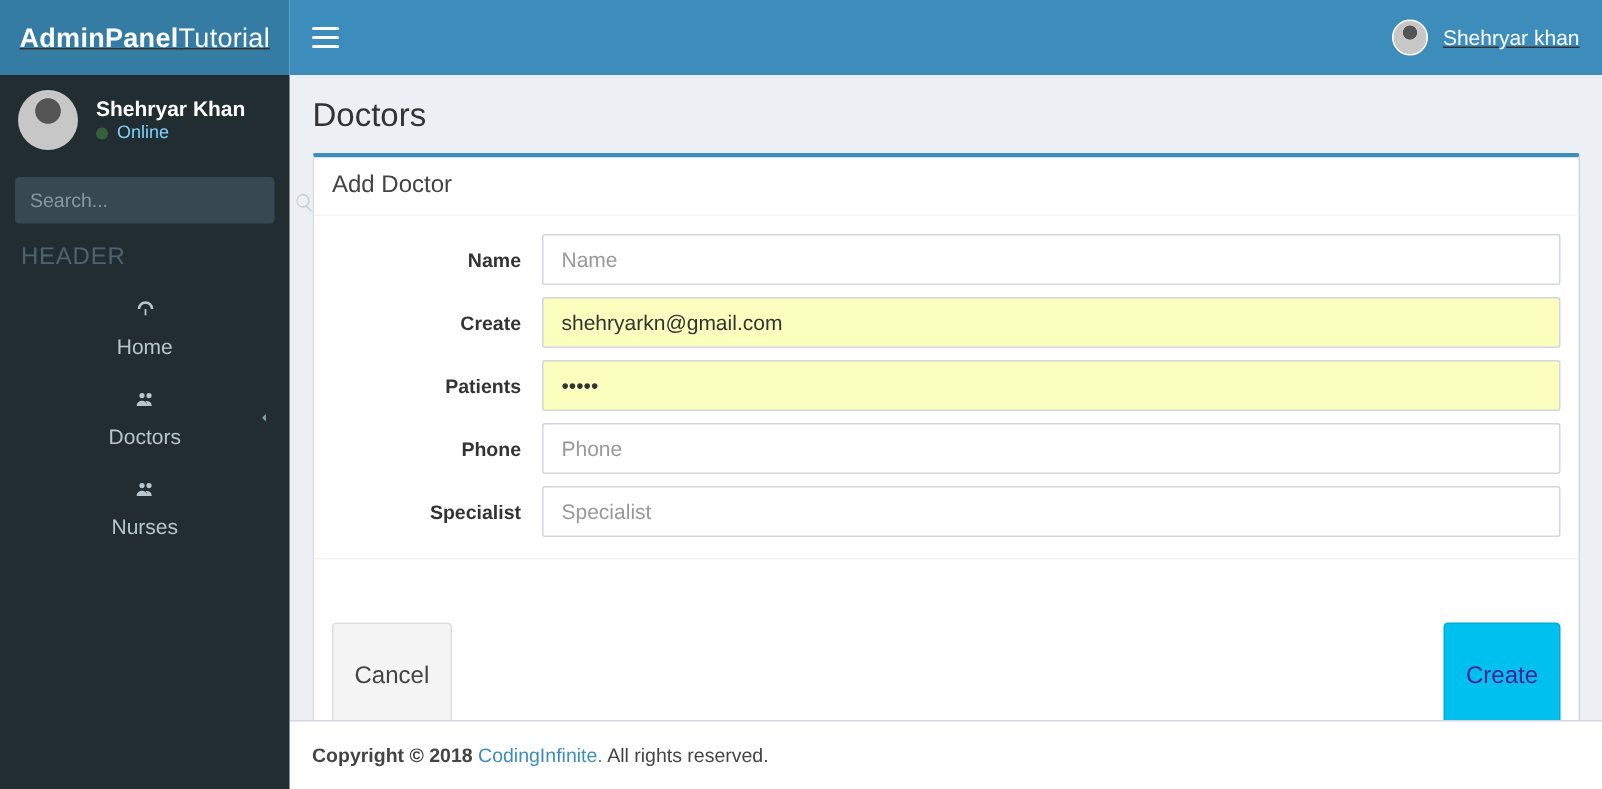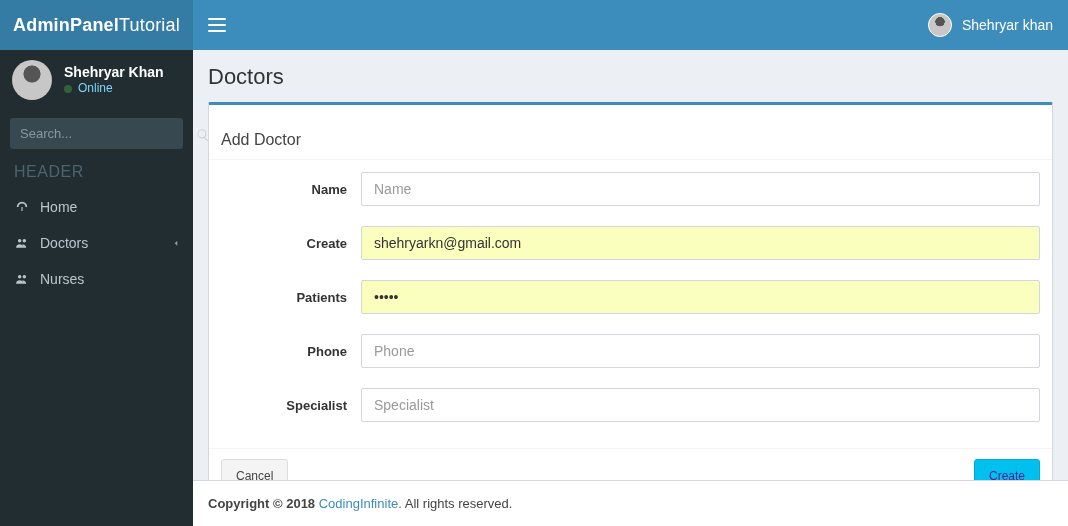--- a/index.html
+++ b/index.html
@@ -13,20 +13,21 @@
     height: 526px;
     overflow: hidden;
     position: relative;
   }
 
   
   .topbar {
     height: 50px;
     display: flex;
     align-items: stretch;
+    text-decoration: underline;
   }
   .logo {
     width: 193px;
     background: #357ca5;
     color: #fff;
     display: flex;
     align-items: center;
     justify-content: center;
     font-size: 18px;
     font-weight: 300;
@@ -129,20 +130,21 @@
   .menu { list-style: none; }
   .menu li {
     display: flex;
     align-items: center;
     padding: 10px 14px;
     gap: 10px;
     color: #b8c7ce;
     cursor: pointer;
     position: relative;
     font-size: 14px;
+    flex-direction: column;
   }
   .menu-icon { width: 16px; display: inline-flex; justify-content: center; }
   .menu-chevron {
     position: absolute;
     right: 12px;
     top: 50%;
     transform: translateY(-50%);
     font-size: 10px;
     color: #8aa4af;
   }
@@ -176,36 +178,35 @@
     border: 1px solid #d2d6de;
     border-top: 3px solid #3c8dbc;
     border-radius: 2px;
     margin-top: 2px;
   }
   .panel-heading {
     padding: 10px 12px;
     border-bottom: 1px solid #f4f4f4;
     font-size: 16px;
     color: #444;
-    margin-top: 16px;
   }
   .panel-body {
     padding: 12px 12px 6px 12px;
   }
   .panel-footer {
     border-top: 1px solid #f4f4f4;
     padding: 10px 12px;
     display: flex;
     justify-content: space-between;
   }
 
   .form-row {
     display: flex;
     align-items: center;
-    margin-bottom: 20px;
+    margin-bottom: 8px;
   }
   .form-label {
     width: 140px;
     text-align: right;
     padding-right: 14px;
     font-weight: 600;
     color: #333;
     font-size: 13px;
   }
   .form-control {
@@ -217,26 +218,27 @@
     font-size: 14px;
     color: #555;
     background: #fff;
     outline: none;
   }
   .form-control::placeholder { color: #999; }
   .autofilled { background: #faffbd; color: #333; }
 
   .btn {
     display: inline-block;
-    padding: 9px 14px;
+    padding: 25px 14px;
     border-radius: 3px;
-    font-size: 12px;
+    font-size: 16px;
     border: 1px solid transparent;
     cursor: pointer;
     line-height: 1.2;
+    margin-top: 32px;
   }
   .btn-default {
     background: #f4f4f4;
     border-color: #ddd;
     color: #444;
   }
   .btn-info {
     background: #00c0ef;
     border-color: #00acd6;
     color: #4c1d95;

